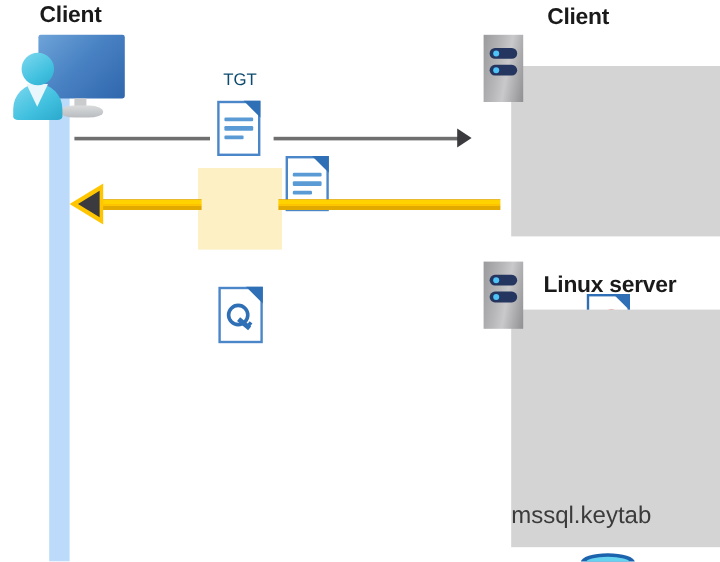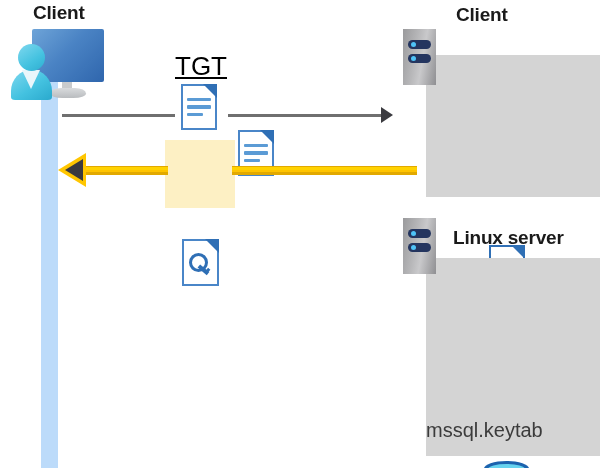--- a/index.html
+++ b/index.html
@@ -15,24 +15,23 @@
 
   
   .title-bold{
     font-weight:bold;
     color:#1a1a1a;
     font-size:19px;
     line-height:22px;
     letter-spacing:-0.2px;
   }
   .label-plain{
-    color:#000000;
-    font-size:26px;
+    color:#0c4a6e;
+    font-size:14px;
     line-height:22px;
-    text-decoration:underline;
   }
   .label-file{
     color:#3b3b3b;
     font-size:20px;
     line-height:24px;
   }
 
   
   .lifeline{
     left:41px;top:60px;width:17px;height:408px;

